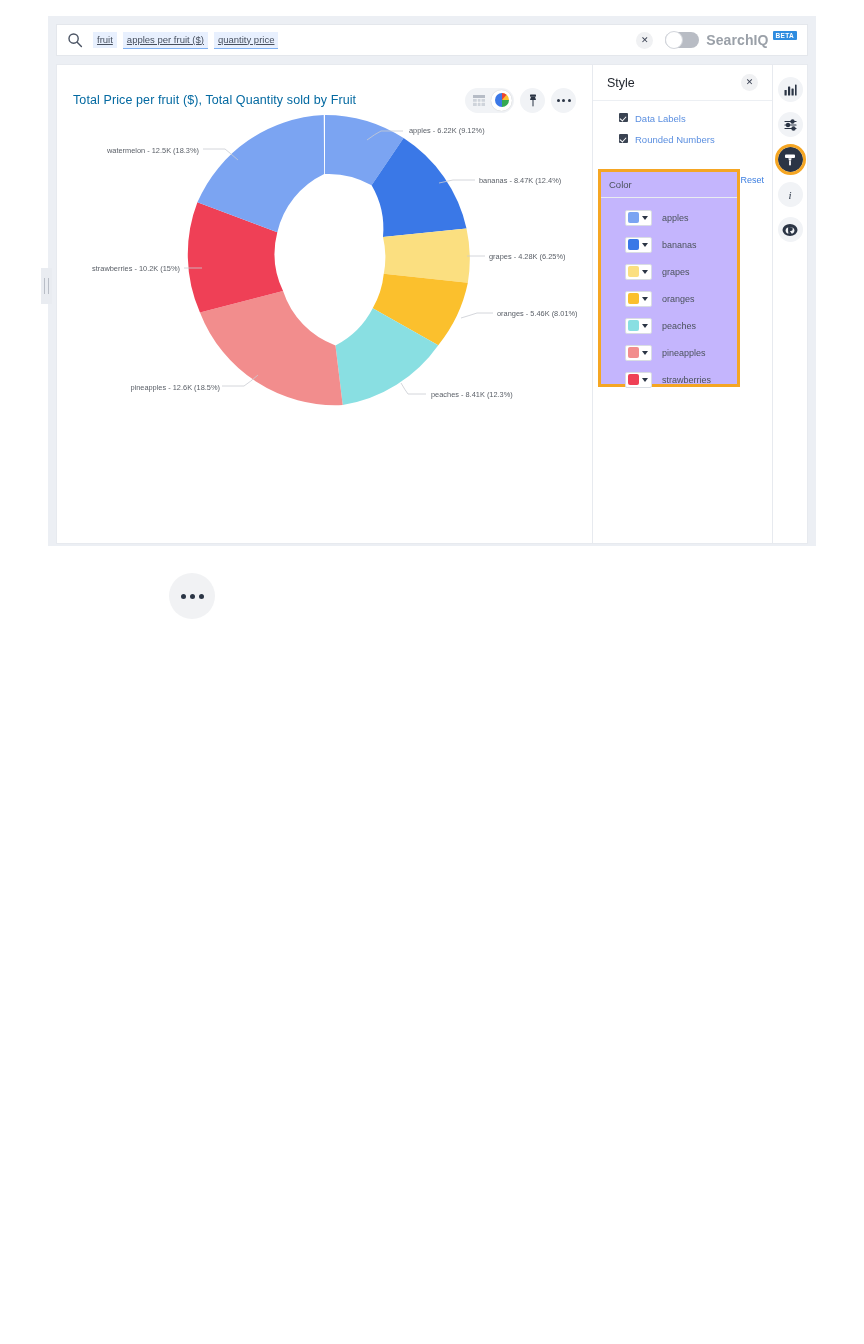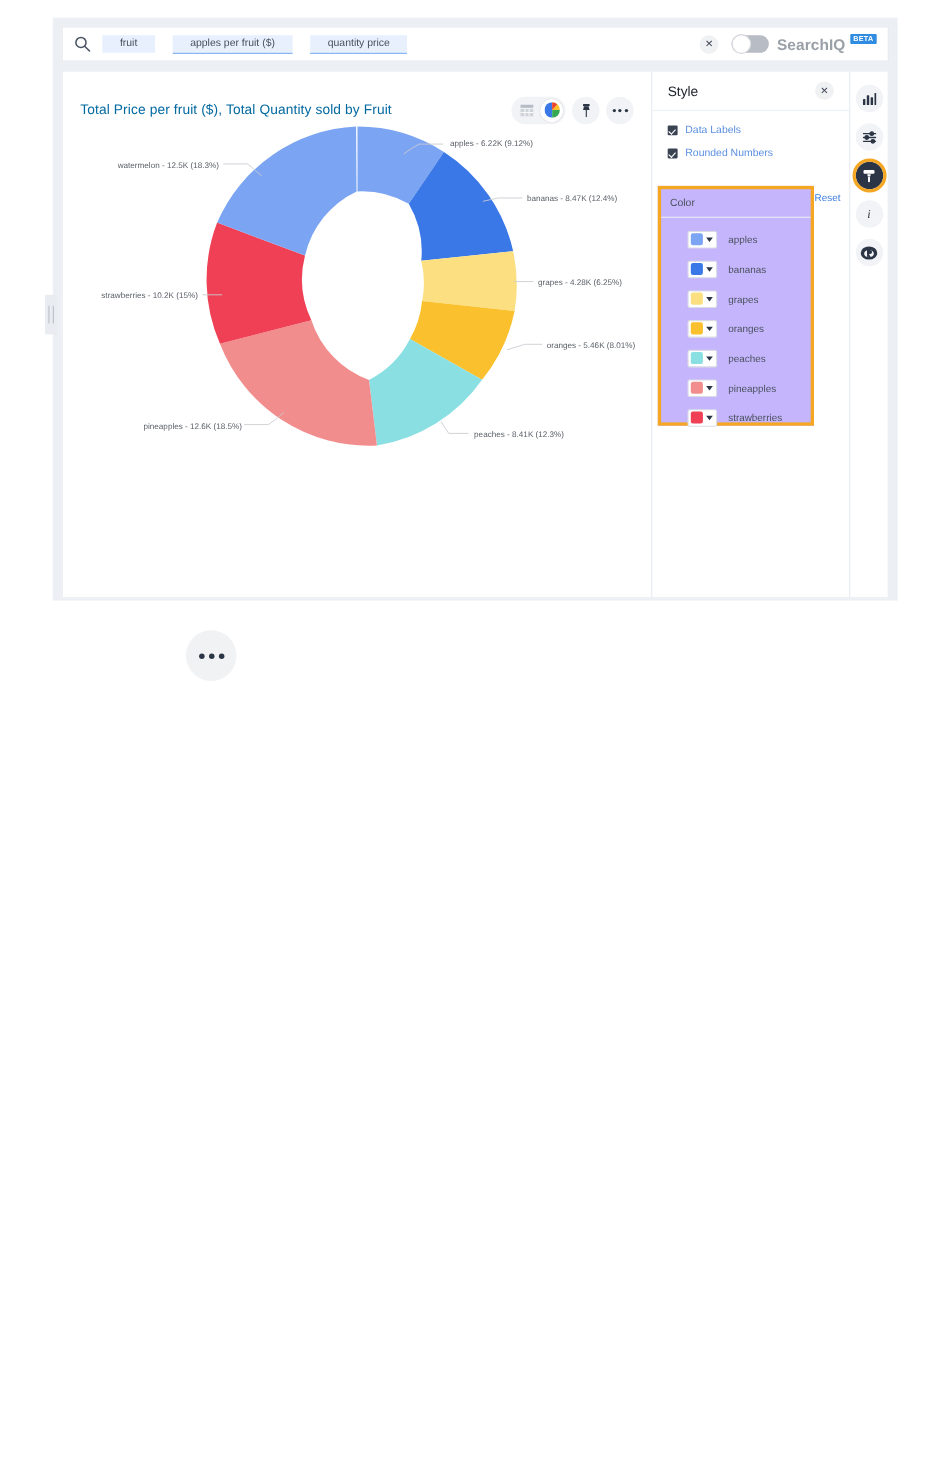--- a/index.html
+++ b/index.html
@@ -24,24 +24,25 @@
     background: #ffffff;
     border: 1px solid #e4e7ec;
     display: flex;
     align-items: center;
     padding: 0 10px;
   }
   .search-icon { width: 16px; height: 16px; flex: 0 0 auto; margin-right: 10px; color: #4a5363; }
   .token {
     font-size: 9.5px;
     color: #47505f;
-    padding: 2px 16px;
-    margin-right: 16px;
+    padding: 2px 4px;
+    margin-right: 6px;
     white-space: nowrap;
     line-height: 12px;
+    text-decoration: underline;
   }
   .token.plain { background: #e8f0fe; }
   .token.attr { background: #e8f0fe; border-bottom: 1.5px solid #7eb0f2; }
   .search-spacer { flex: 1 1 auto; }
   .clear-btn {
     width: 17px; height: 17px; border-radius: 50%;
     background: #f0f1f3; color: #3c4354;
     font-size: 9px; line-height: 17px; text-align: center;
     margin-right: 12px; cursor: pointer;
   }
@@ -101,21 +102,21 @@
     height: 36px; display: flex; align-items: center;
     padding: 0 14px; border-bottom: 1px solid #eceff3;
   }
   .style-title { font-size: 12.5px; color: #22272f; }
   .style-close {
     margin-left: auto; width: 17px; height: 17px; border-radius: 50%;
     background: #f0f1f3; color: #3c4354; font-size: 9px;
     line-height: 17px; text-align: center; cursor: pointer;
   }
   .opts { padding: 12px 14px 0 14px; }
-  .opt-row { display: flex; align-items: center; margin-bottom: 10px; }
+  .opt-row { display: flex; align-items: flex-start; margin-bottom: 10px; margin-left: 12px; }
   .cbox {
     width: 9px; height: 9px; background: #3a4352; border-radius: 1px;
     margin-right: 7px; position: relative; cursor: pointer; flex: 0 0 auto;
   }
   .cbox::after {
     content: ""; position: absolute; left: 2px; top: 1.5px;
     width: 3px; height: 5px; border: solid #fff; border-width: 0 1.3px 1.3px 0;
     transform: rotate(42deg);
   }
   .opt-label { font-size: 9.5px; color: #5b8fe0; cursor: pointer; }

